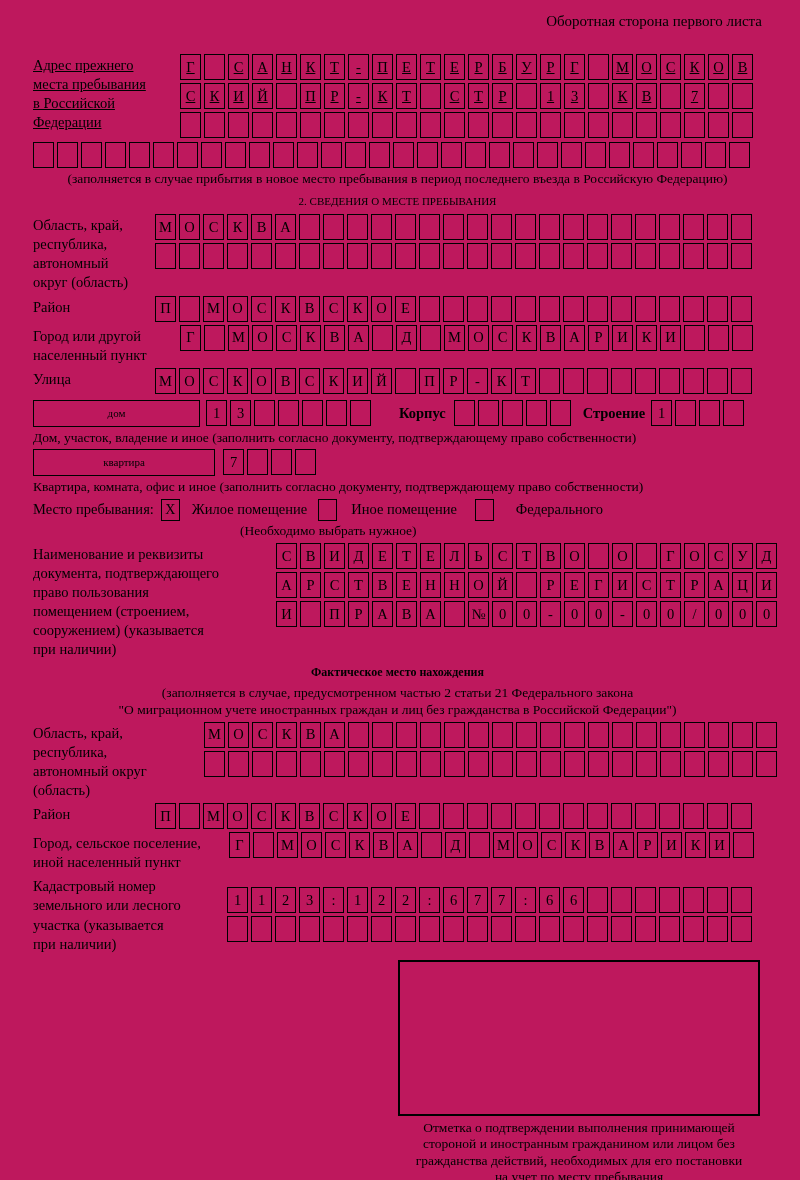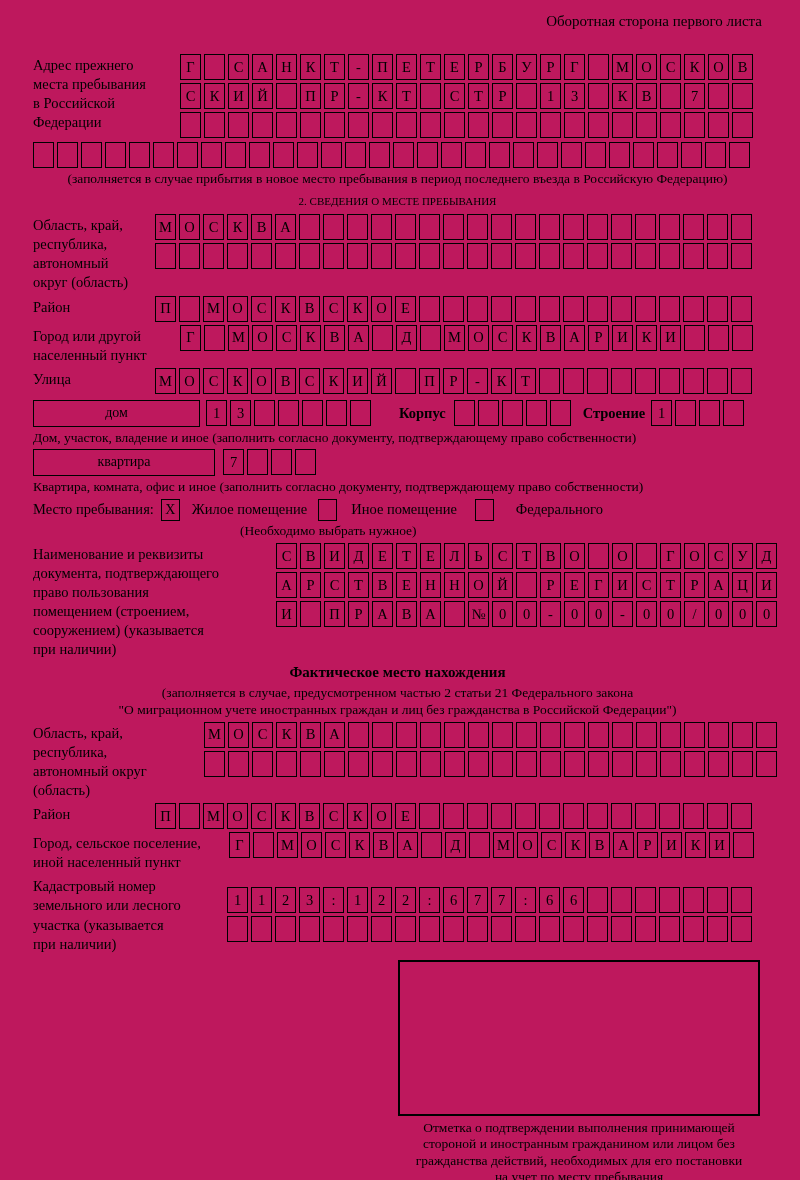--- a/index.html
+++ b/index.html
@@ -25,46 +25,46 @@
   .cell{
     flex:0 0 21px;width:21px;height:26px;box-sizing:border-box;
     border:1.5px solid #000;display:flex;align-items:center;justify-content:center;
     font-size:14.5px;line-height:1;
   }
   .fullrow{margin-top:4px;}
   .caption{font-size:13.5px;line-height:17px;margin-top:2px;}
   .center{text-align:center;}
   .sec-title{font-weight:normal;text-align:center;font-size:11px;line-height:20px;margin-top:4px;}
 
-  .mt24{margin-top:24px;} .mt3{margin-top:3px;} .mt4{margin-top:4px;gap:24px;}
+  .mt24{margin-top:24px;text-decoration:underline;} .mt3{margin-top:3px;} .mt4{margin-top:4px;gap:24px;}
 
   .hrow{display:flex;align-items:flex-start;}
   .hrow.house{margin-top:6px;}
   .hrow.apt{margin-top:3px;}
   .lrect{
     border:1.6px solid #000;height:27px;box-sizing:border-box;flex-shrink:0;
-    display:flex;align-items:center;justify-content:center;font-size:14px;
+    display:flex;align-items:center;justify-content:center;font-size:11px;
   }
   .lrect.house{width:167px;margin-right:6px;}
   .lrect.apt{width:182px;margin-right:8px;}
   .inline-lbl{font-size:14.5px;line-height:27px;white-space:nowrap;font-weight:bold;}
   .ml28{margin-left:28px;margin-right:8px;}
   .ml12{margin-left:12px;margin-right:6px;}
 
   .chkrow{display:flex;align-items:center;font-size:14.5px;margin-top:4px;}
   .chk{
     width:19px;height:22px;box-sizing:border-box;border:1.6px solid #000;flex-shrink:0;
     display:flex;align-items:center;justify-content:center;font-size:14px;
   }
   .chk.c1{margin-left:7px;margin-right:12px;}
   .chk.c2{margin-left:11px;margin-right:14px;}
   .chk.c3{margin-left:18px;margin-right:22px;}
   .chknote{font-size:13.5px;line-height:17px;margin-left:207px;margin-top:1px;}
 
-  .act-title{font-weight:bold;text-align:center;font-size:15px;line-height:19px;margin-top:3px;}
+  .act-title{font-weight:bold;text-align:center;font-size:12px;line-height:19px;margin-top:3px;}
   .act-note{text-align:center;font-size:13.5px;line-height:17px;margin-top:2px;white-space:pre-line;}
 
   .stamp-box{
     margin-left:365px;margin-top:6px;width:362px;height:156px;
     border:2px solid #000;box-sizing:border-box;
   }
   .stamp-caption{
     margin-left:365px;margin-top:4px;width:362px;text-align:center;
     font-size:13.5px;line-height:16.5px;white-space:pre-line;
   }

